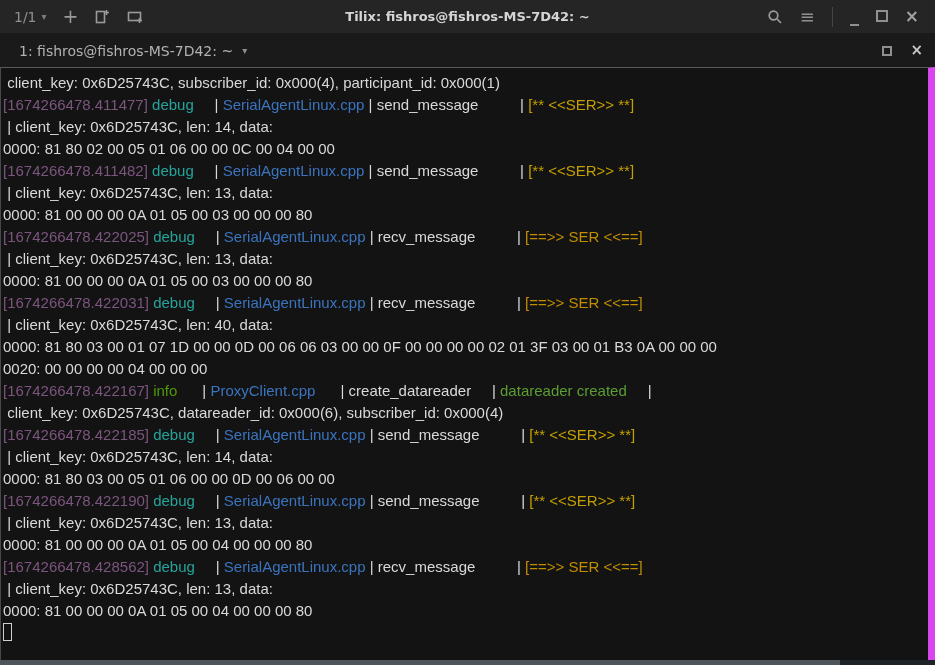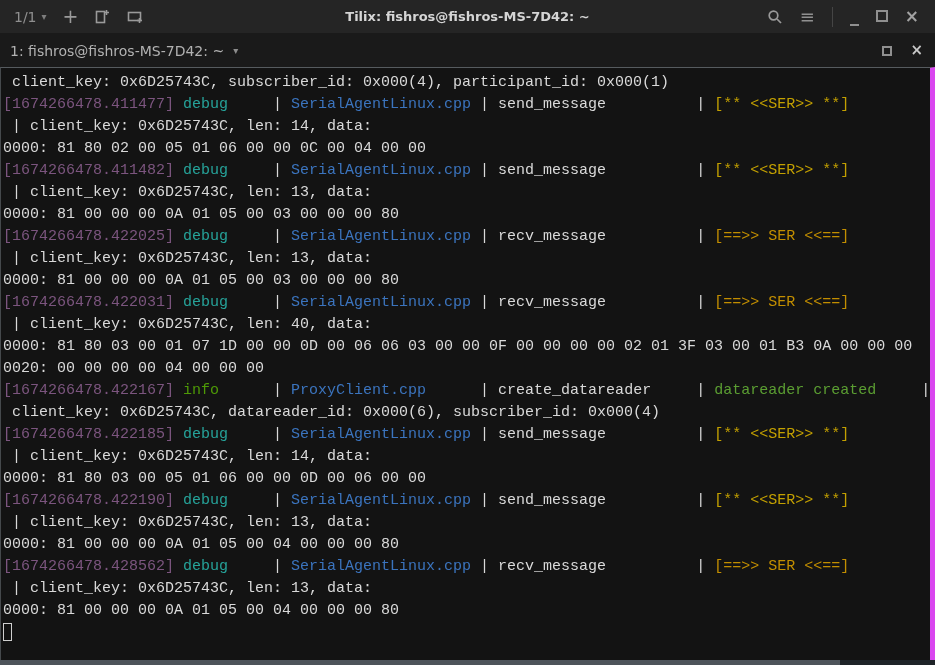--- a/index.html
+++ b/index.html
@@ -31,31 +31,31 @@
   .glyphbtn.menu{font-size:18px;}
   .glyphbtn.close{font-size:17px;color:#a2a2a2;font-weight:bold;}
   .minbar{display:inline-block;width:9px;height:2px;background:#909090;margin-bottom:-4px;}
   .maxbox{display:inline-block;width:8px;height:8px;border:2px solid #909090;}
   .maxbox.small{width:6px;height:6px;border-width:2px;}
   
   .tabbar{
     height:33px;flex:0 0 33px;background:#1a1a1a;
     display:flex;align-items:center;box-sizing:border-box;
   }
-  .tab-title-wrap{display:flex;align-items:center;gap:9px;padding-left:10px;cursor:pointer;}
+  .tab-title-wrap{display:flex;align-items:center;gap:9px;padding-left:19px;cursor:pointer;}
   .tab-title-wrap .t{color:#b2b2b2;font-size:14px;}
   .tab-title-wrap .caret{font-size:10px;color:#8d8d8d;}
   .tab-right{margin-left:auto;display:flex;align-items:center;gap:18px;padding-right:12px;}
   .tab-right .glyphbtn.close{font-size:15px;color:#c8c8c8;}
   
   .terminal{
     flex:1 1 auto;background:var(--c-background,#131313);
-    border-top:1px solid #565b5f;border-left:1px solid #45494c;border-right:5px solid #d946ef;
+    border-top:1px solid #565b5f;border-left:1px solid #45494c;border-right:7px solid #d946ef;
     box-sizing:border-box;
-    font-family:Liberation Mono, monospace;font-size:15px;line-height:22px;
+    font-family:Liberation Sans, sans-serif;font-size:15px;line-height:22px;
     padding:4px 0 0 2px;white-space:pre;overflow:hidden;
   }
   .t-line{height:22px;}
   .seg-p   {color:var(--c-foreground,#d9d9d9);}
   .seg-ts  {color:var(--c-timestamp,#7c557f);}
   .seg-dbg {color:var(--c-debug,#26a39a);}
   .seg-inf {color:var(--c-info,#4e9a06);}
   .seg-file{color:var(--c-file,#3b74be);}
   .seg-send{color:var(--c-send_tag,#c3a000);}
   .seg-recv{color:var(--c-recv_tag,#c28e00);}

